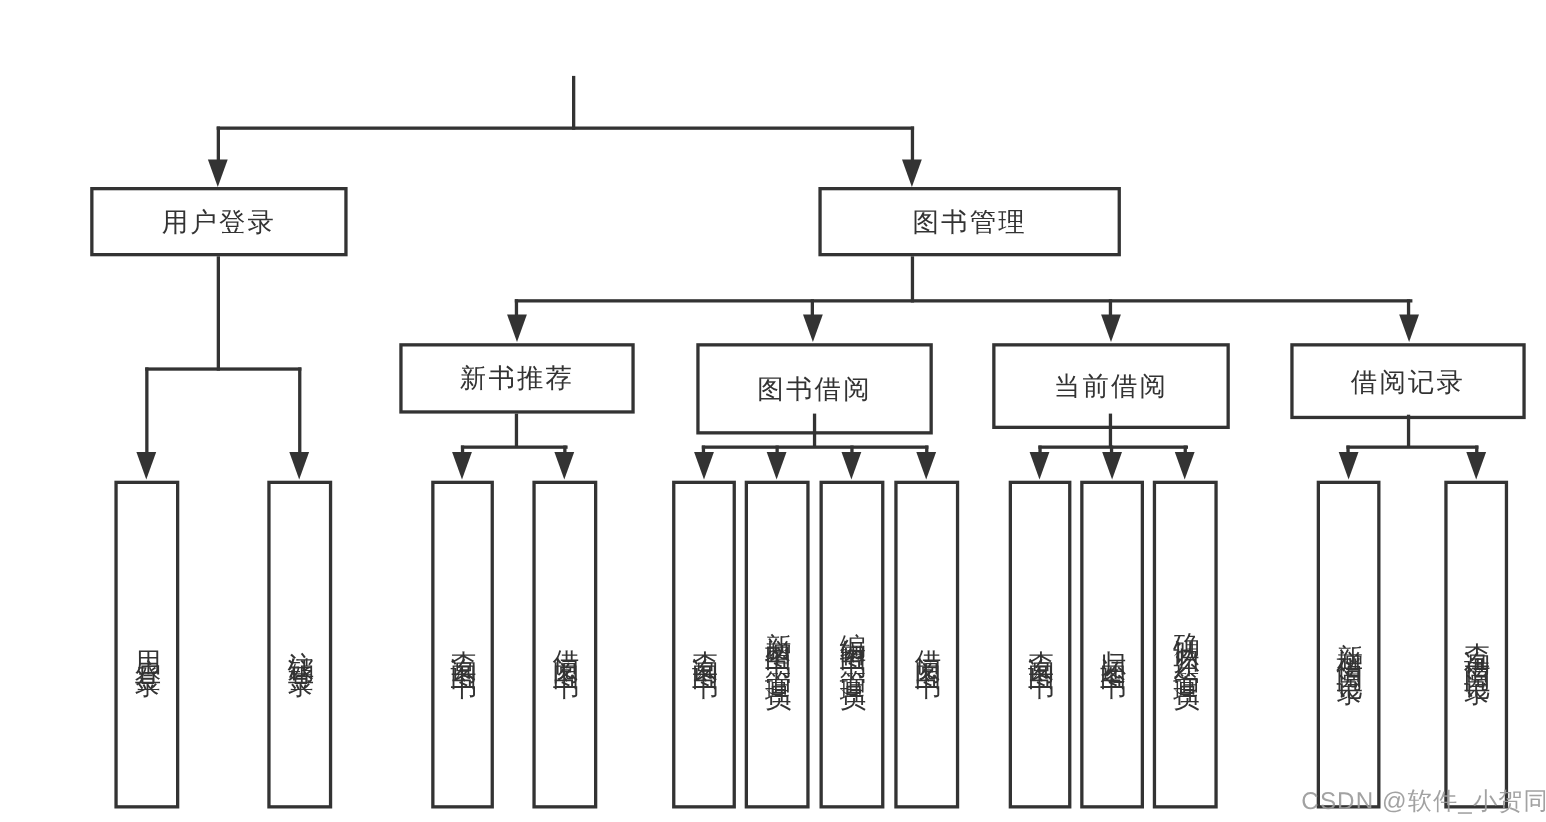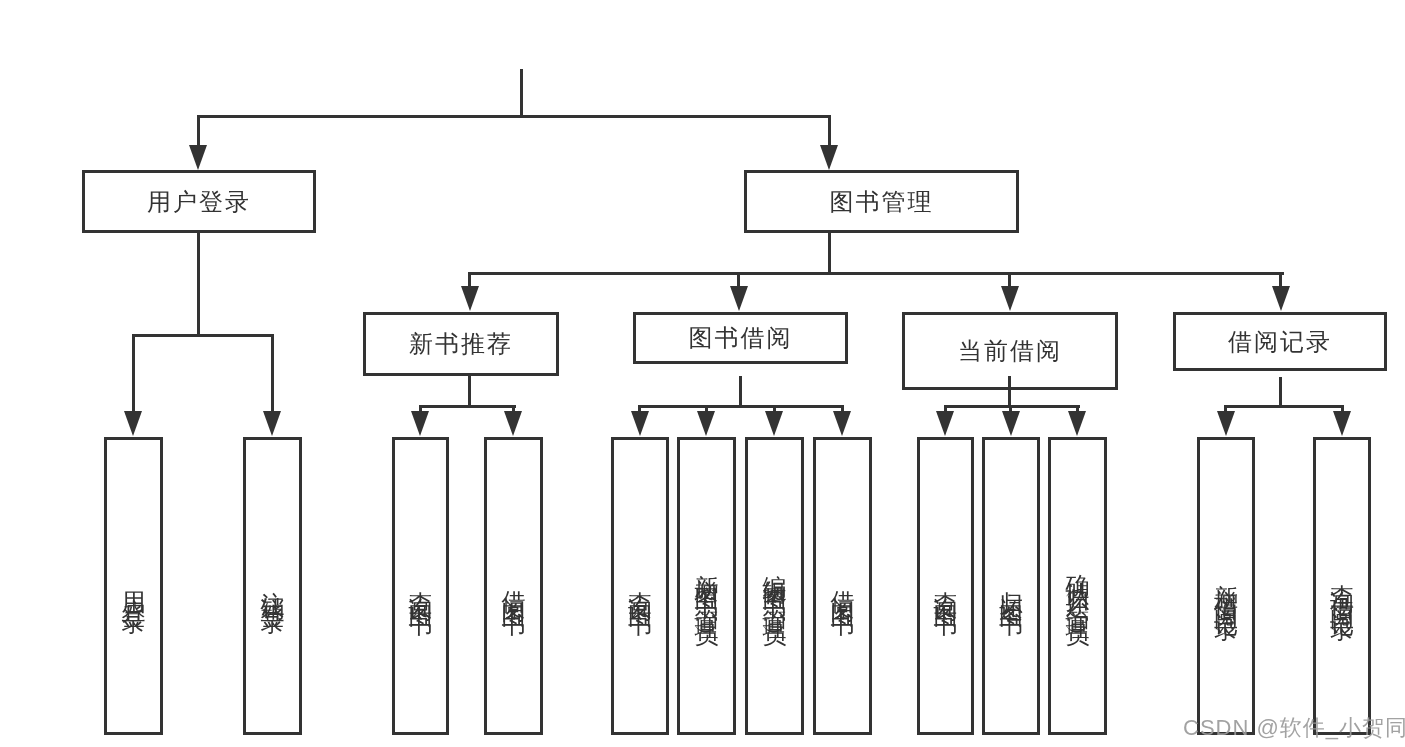--- a/index.html
+++ b/index.html
@@ -33,24 +33,24 @@
 </style>
 </head>
 <body>
 
 <div class="canvas">
 
 
   <div class="box box-h" style="left:82px;top:170px;width:234px;height:63px">用户登录</div>
   <div class="box box-h" style="left:744px;top:170px;width:275px;height:63px">图书管理</div>
 
-  <div class="box box-h" style="left:363px;top:312px;width:196px;height:64px">新书推荐</div>
-  <div class="box box-h" style="left:633px;top:312px;width:215px;height:52px">图书借阅</div>
+  <div class="box box-h" style="left:363px;top:312px;width:214px;height:64px">新书推荐</div>
+  <div class="box box-h" style="left:633px;top:312px;width:215px;height:83px">图书借阅</div>
   <div class="box box-h" style="left:902px;top:312px;width:216px;height:78px">当前借阅</div>
-  <div class="box box-h" style="left:1173px;top:312px;width:214px;height:59px">借阅记录</div>
+  <div class="box box-h" style="left:1173px;top:312px;width:214px;height:69px">借阅记录</div>
 
   <div class="box box-v" style="left:104px;top:437px;width:59px;height:298px">用户登录</div>
   <div class="box box-v" style="left:243px;top:437px;width:59px;height:298px">注销登录</div>
 
   <div class="box box-v" style="left:392px;top:437px;width:57px;height:298px">查询图书</div>
   <div class="box box-v" style="left:484px;top:437px;width:59px;height:298px">借阅图书</div>
 
   <div class="box box-v" style="left:611px;top:437px;width:58px;height:298px">查询图书</div>
   <div class="box box-v" style="left:677px;top:437px;width:59px;height:298px">新增图书（管理员）</div>
   <div class="box box-v" style="left:745px;top:437px;width:59px;height:298px">编辑图书（管理员）</div>

